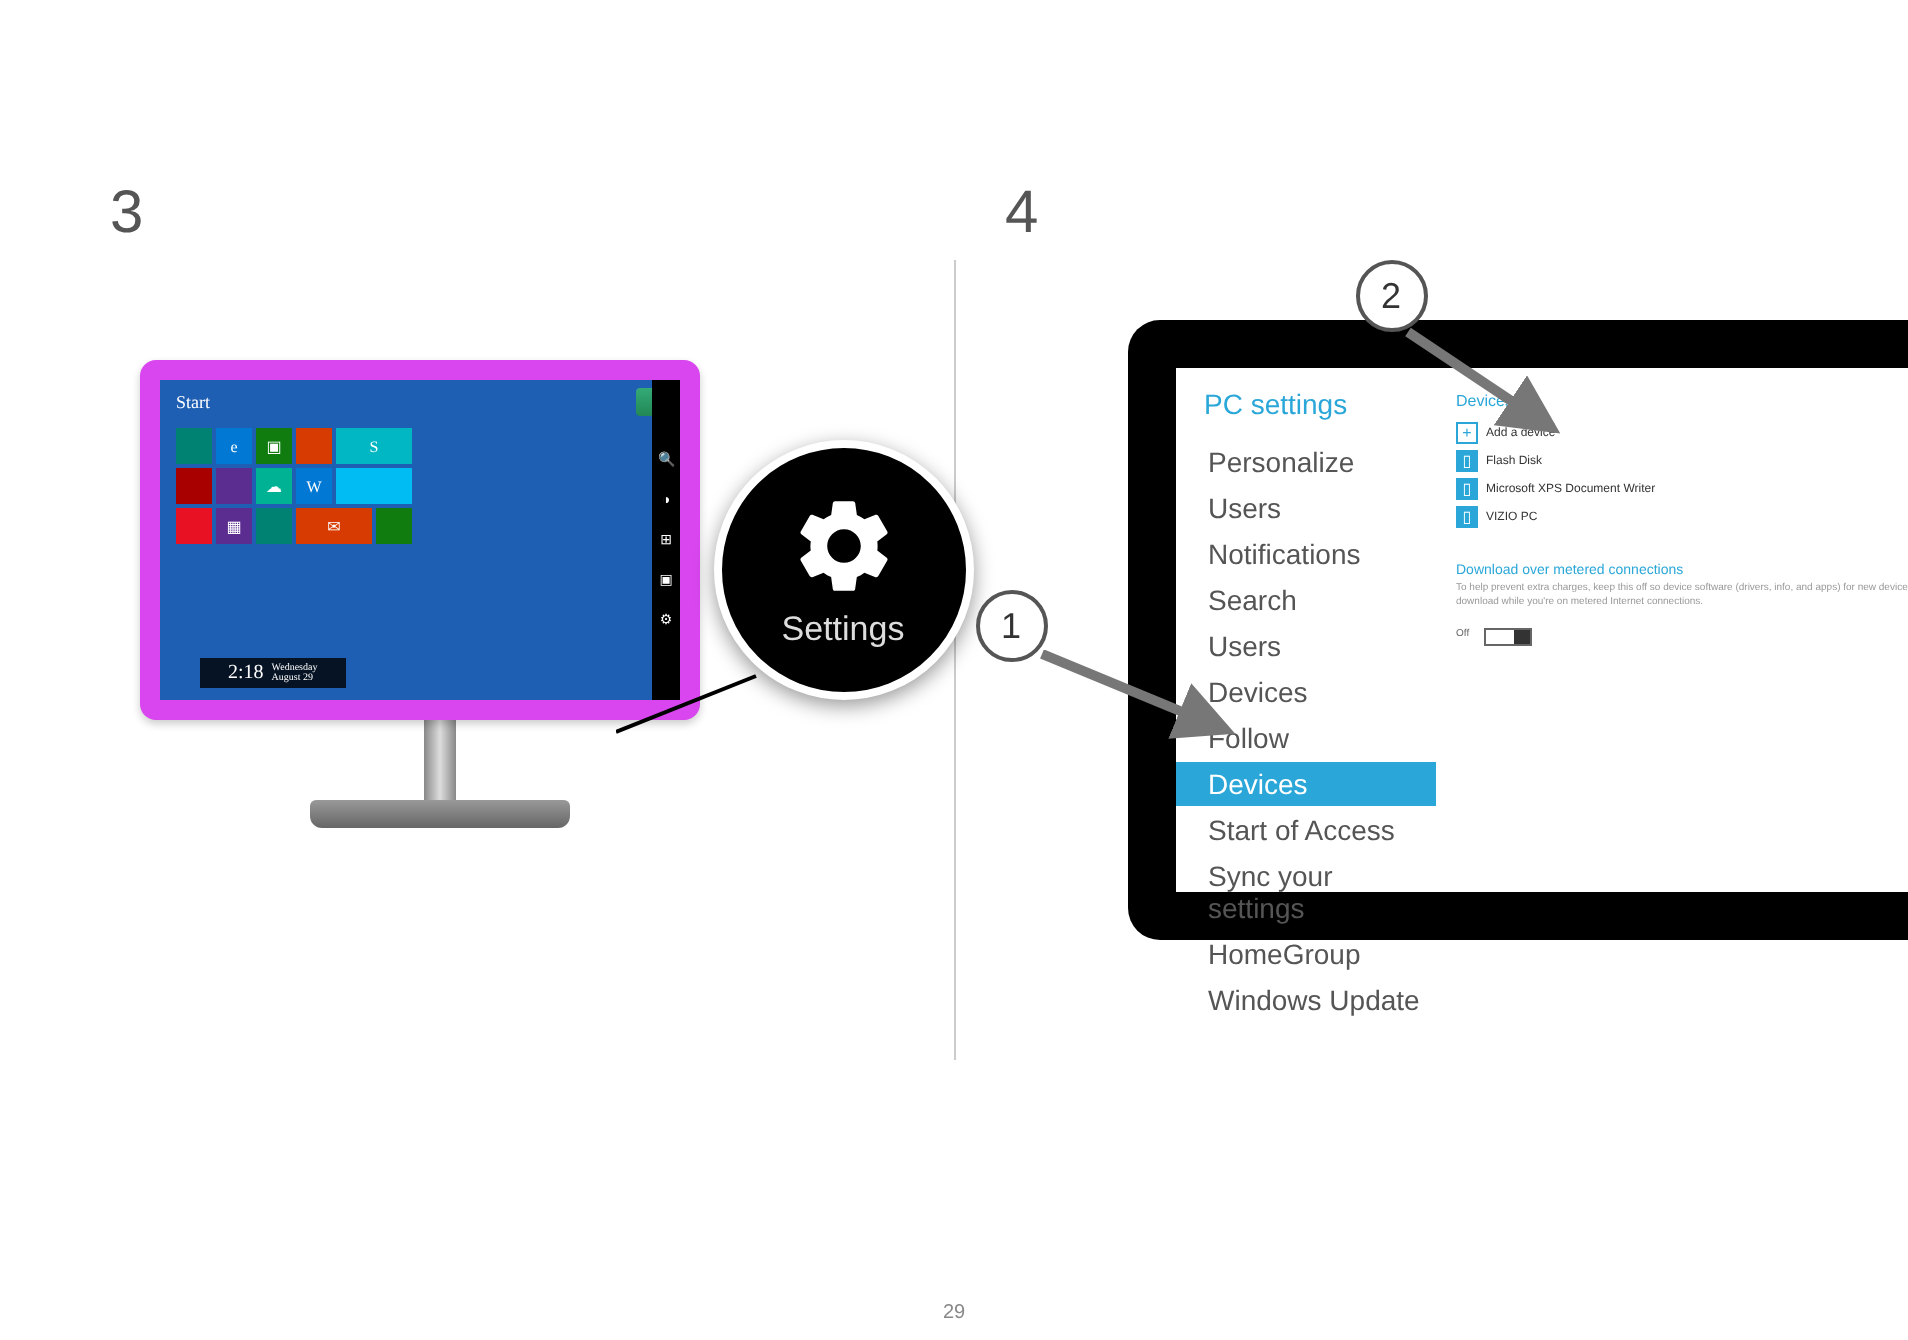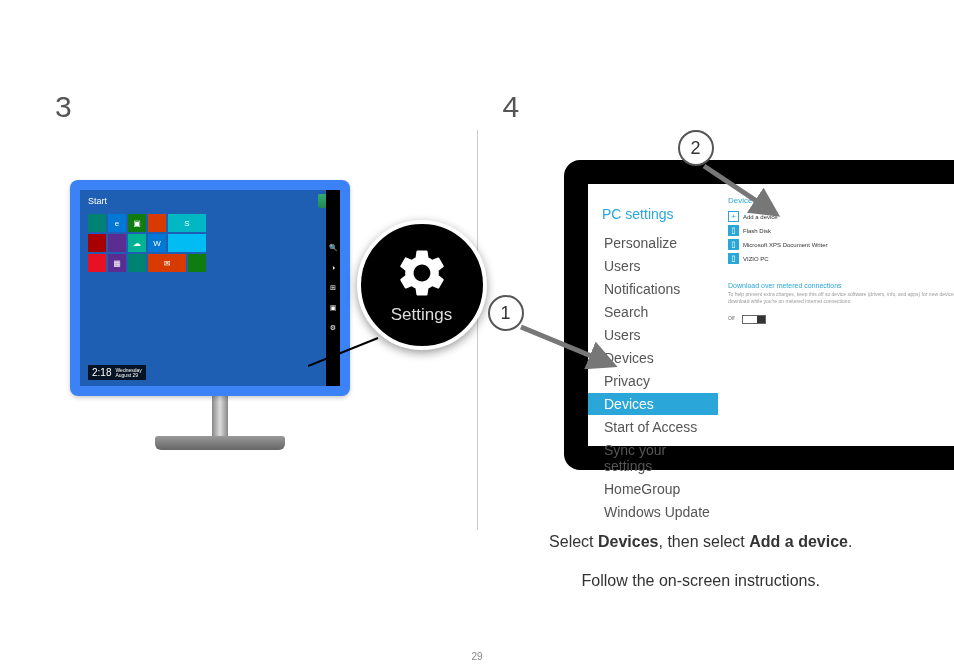--- a/index.html
+++ b/index.html
@@ -51,26 +51,27 @@
 
     
     .monitor-wrap {
       position: relative;
       margin-top: 100px;
       width: 300px;
       margin-left: 20px;
     }
     .monitor-bezel {
       width: 280px;
-      height: 216px;
-      background: #3b82f6;
+      height: 180px;
+      background: #d946ef;
       border-radius: 8px;
       padding: 10px;
       position: relative;
       box-shadow: 0 2px 4px rgba(0,0,0,0.2);
+      font-family: Liberation Serif, serif;
     }
     .monitor-screen {
       width: 100%;
       height: 100%;
       background: #1e5fb4;
       position: relative;
       overflow: hidden;
     }
     .start-text {
       position: absolute;
@@ -101,25 +102,25 @@
     .tile { width:18px; height:18px; display:flex; align-items:center; justify-content:center; font-size:8px; color:#fff;}
     .tile.wide { grid-column: span 2; width: 38px; }
     .t-teal{background:#008272;} .t-green{background:#107c10;}
     .t-orange{background:#d83b01;} .t-red{background:#e81123;} .t-dblue{background:#0078d4;}
     .t-purple{background:#5c2d91;} .t-cyan{background:#00b7c3;} .t-sky{background:#00bcf2;}
     .t-dred{background:#a80000;} .t-lteal{background:#00b294;}
 
     .clock-bar {
       position: absolute;
       bottom: 6px;
-      left: 8px;
+      left: 20px;
       background: rgba(0,0,0,0.8);
       color: #fff;
       font-size: 7px;
-      padding: 2px 4px;
+      padding: 2px 14px;
       display: flex;
       align-items: center;
       gap: 4px;
     }
     .clock-time { font-size: 10px; font-weight: 300; }
     .clock-date { font-size: 5px; line-height: 1; }
 
     .charms {
       position: absolute;
       right: 0;
@@ -194,21 +195,20 @@
     }
     .pc-sidebar {
       width: 130px;
       padding: 10px 0 0 14px;
     }
     .pc-title {
       color: #2aa7d8;
       font-size: 14px;
       font-weight: 300;
       margin-bottom: 10px;
-      margin-top: 12px;
     }
     .pc-item {
       font-size: 14px;
       color: #555;
       padding: 3px 0 3px 2px;
       margin: 1px 0;
     }
     .pc-item.sel {
       background: #2aa7d8;
       color: #fff;
@@ -388,21 +388,21 @@
       <div class="tablet-bezel">
         <div class="tablet-screen">
           <div class="pc-sidebar">
             <div class="pc-title">PC settings</div>
             <div class="pc-item">Personalize</div>
             <div class="pc-item">Users</div>
             <div class="pc-item">Notifications</div>
             <div class="pc-item">Search</div>
             <div class="pc-item">Users</div>
             <div class="pc-item">Devices</div>
-            <div class="pc-item">Privacy</div>
+            <div class="pc-item">Follow</div>
             <div class="pc-item sel">Devices</div>
             <div class="pc-item">Start of Access</div>
             <div class="pc-item">Sync your settings</div>
             <div class="pc-item">HomeGroup</div>
             <div class="pc-item">Windows Update</div>
           </div>
           <div class="pc-content">
             <div class="pc-heading">Devices</div>
             <div class="dev-item">
               <div class="dev-icon">+</div>
@@ -424,21 +424,16 @@
             <div class="pc-small">To help prevent extra charges, keep this off so device software (drivers, info, and apps) for new devices won't download while you're on metered Internet connections.</div>
             <div style="margin-top:4px;">
               <span class="toggle-lbl">Off</span>
               <span class="toggle" style="display:inline-block;vertical-align:middle;"></span>
             </div>
           </div>
         </div>
       </div>
     </div>
 
-    <div class="caption">
-      <span>Select </span><span class="bold">Devices</span><span>, then select </span><span class="bold">Add a device</span><span>.</span>
-      <br>
-      <span>Follow the on-screen instructions.</span>
-    </div>
   </div>
 
   <div class="page-num">29</div>
 </div>
 
 </body></html>

